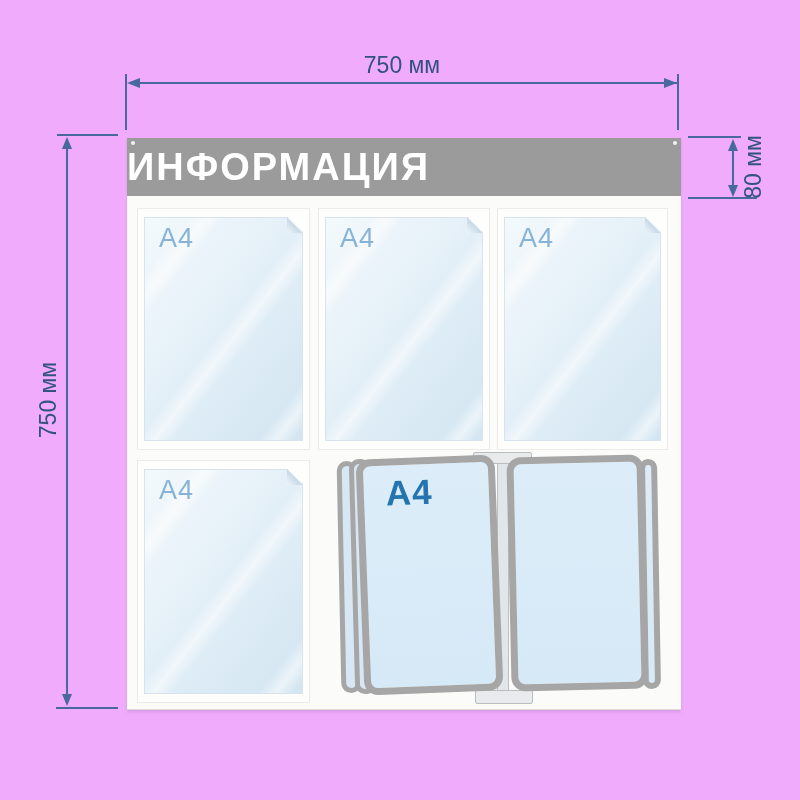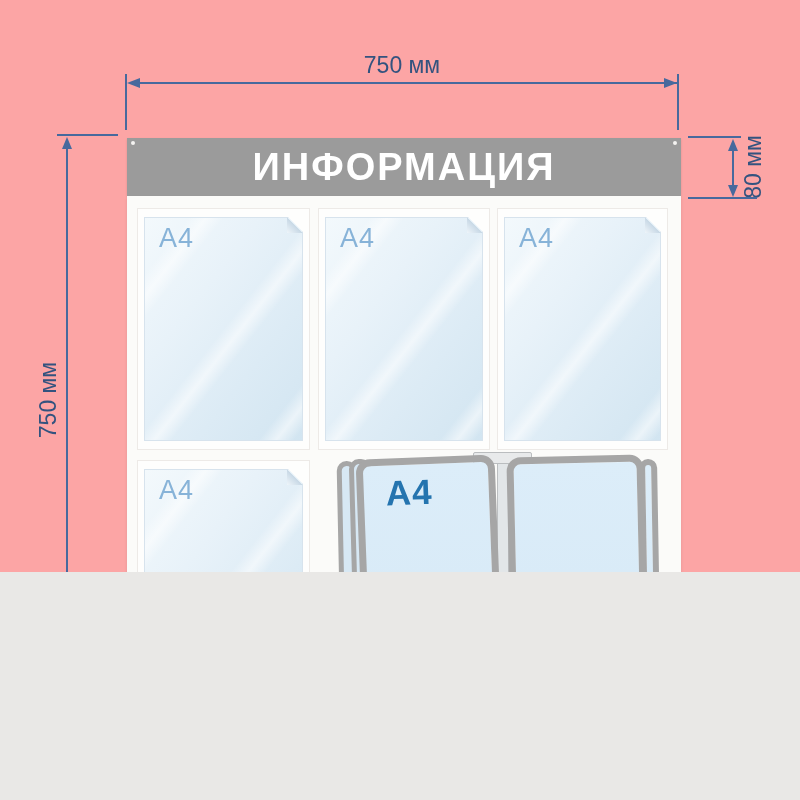--- a/index.html
+++ b/index.html
@@ -1,39 +1,39 @@
 <!DOCTYPE html>
 <html><head>
 <meta charset="utf-8">
 <style>
   html,body{margin:0;padding:0;background:#e9e8e6;}
   .stage{
-    position:relative;width:800px;height:572px;overflow:hidden;
-    background:#fca5a5;
+    position:relative;width:800px;height:800px;overflow:hidden;
+    background:#f0abfc;
     font-family:"Liberation Sans","DejaVu Sans",sans-serif;
   }
   
   .dim-line{position:absolute;background:#47699d;}
   .dim-label{
     position:absolute;color:#33537f;font-size:23px;line-height:26px;
     text-align:center;white-space:nowrap;
   }
   .dim-label.vert{transform:rotate(-90deg);}
   .arrow{position:absolute;width:0;height:0;border:solid transparent;}
   .arrow.a-left {border-width:5px 13px 5px 0;border-right-color:#47699d;}
   .arrow.a-right{border-width:5px 0 5px 13px;border-left-color:#47699d;}
   .arrow.a-up   {border-width:0 5px 12px 5px;border-bottom-color:#47699d;}
   .arrow.a-down {border-width:12px 5px 0 5px;border-top-color:#47699d;}
   
   .header{
     position:absolute;left:127px;top:138px;width:554px;height:58px;
     background:#9b9b9b;box-shadow:0 1px 2px rgba(0,0,0,.12);
   }
   .header-title{
-    display:block;width:100%;text-align:center;line-height:58px;
+    display:block;width:100%;text-align:left;line-height:58px;
     font-size:38px;font-weight:bold;color:#ffffff;letter-spacing:2px;
   }
   .hole{position:absolute;width:4px;height:4px;border-radius:50%;background:#f4f3f1;top:3px;}
   .hole.l{left:4px;} .hole.r{right:4px;}
   .board{
     position:absolute;left:127px;top:196px;width:554px;height:513px;
     background:#fbfbf9;border-bottom:1px solid #dddad6;
     box-shadow:0 2px 3px rgba(0,0,0,.10);
   }
   

